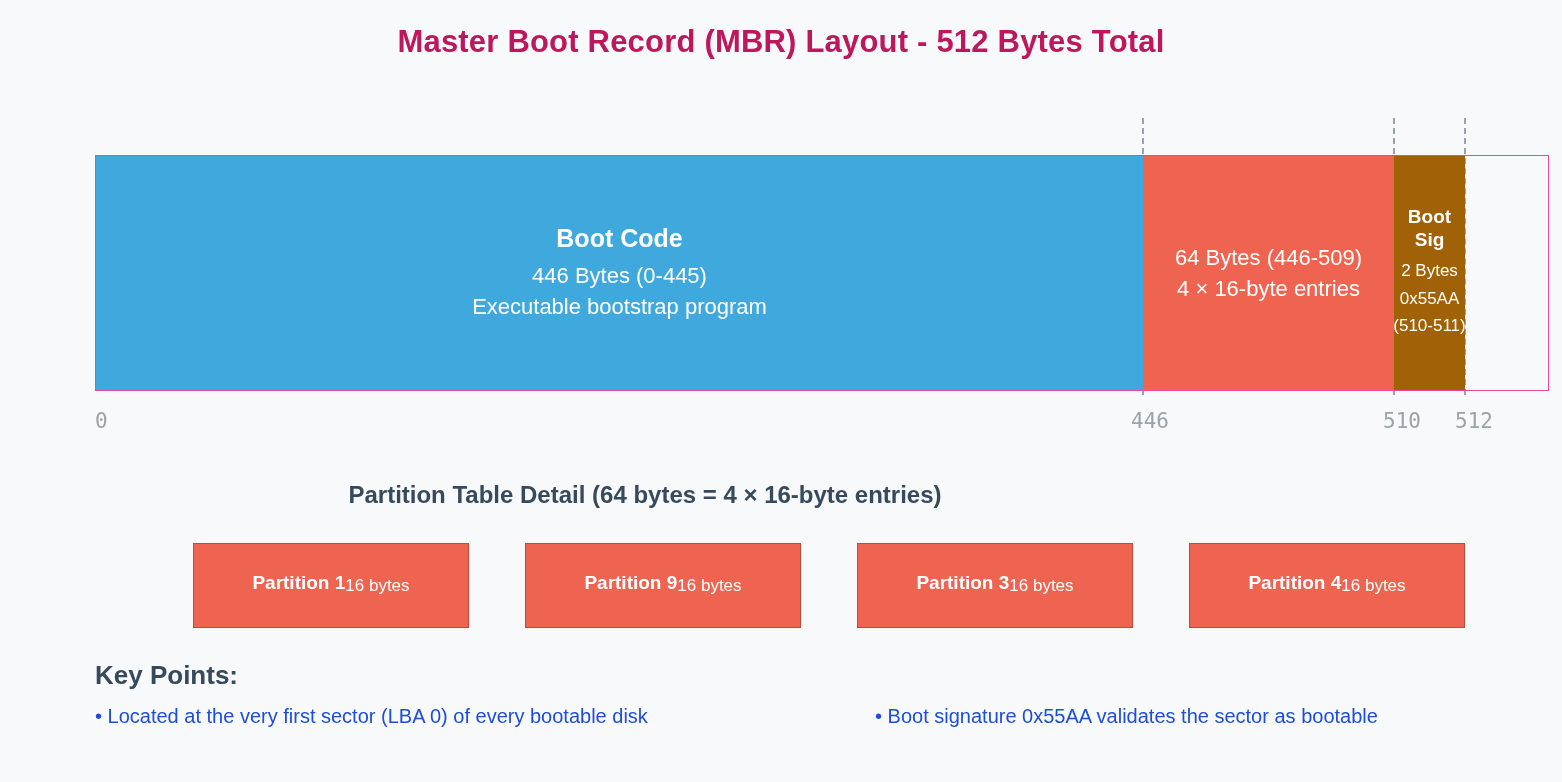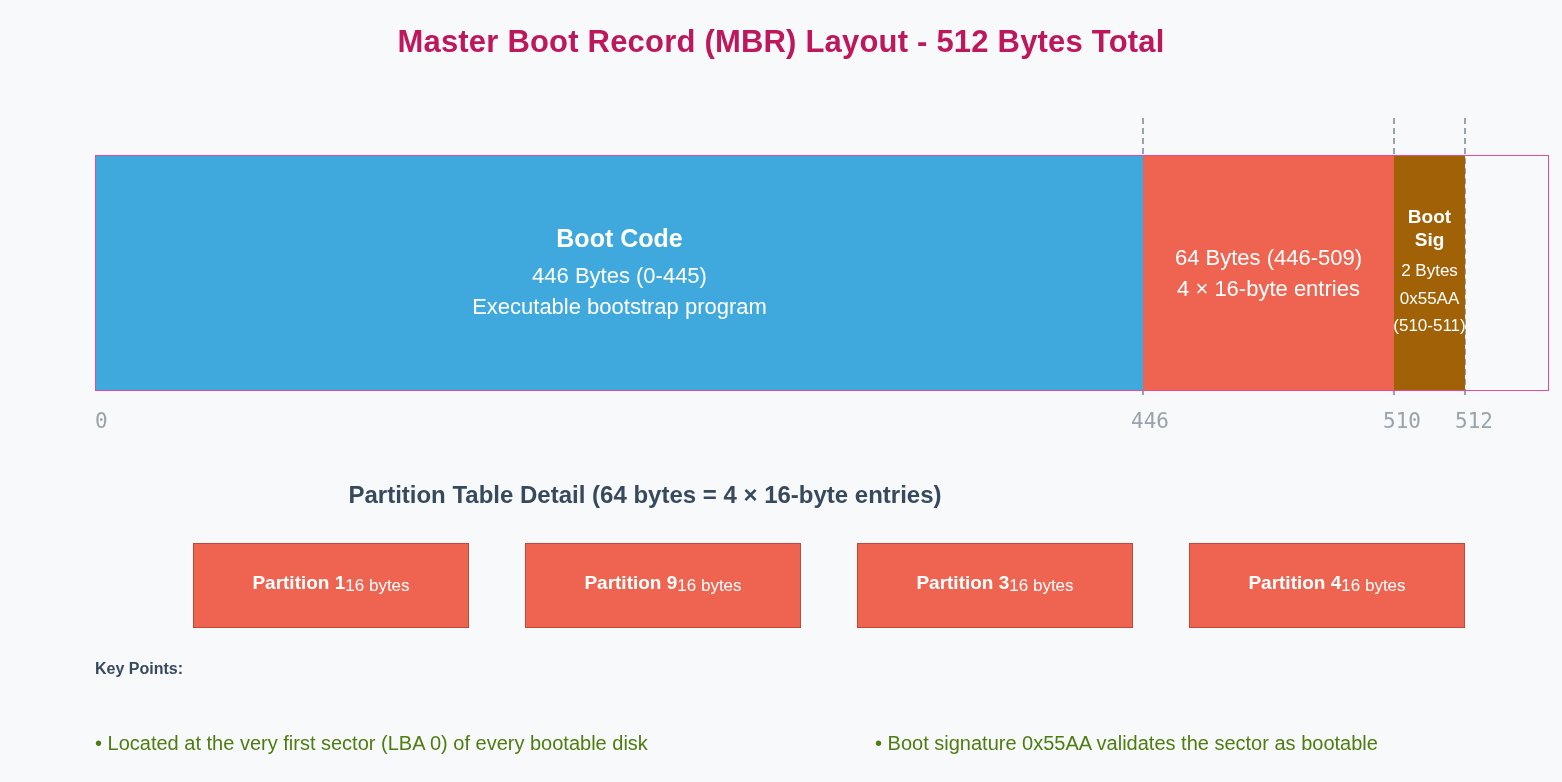--- a/index.html
+++ b/index.html
@@ -148,29 +148,29 @@
   }
   .part-box .p-sub {
     font-size: 17px;
   }
 
   
   .kp-heading {
     position: absolute;
     left: 95px;
     top: 660px;
-    font-size: 16px;
+    font-size: 26px;
     font-weight: bold;
     color: #37495c;
   }
   .kp-col {
     position: absolute;
-    top: 728px;
+    top: 701px;
     font-size: 20px;
-    color: #4d7c0f;
+    color: #1d4ed8;
     line-height: 31px;
   }
   .kp-col-left  { left: 95px; }
   .kp-col-right { left: 875px; }
   .kp-item { white-space: nowrap; }
 </style>
 </head>
 <body>
 
 <div class="title">Master Boot Record (MBR) Layout - 512 Bytes Total</div>

